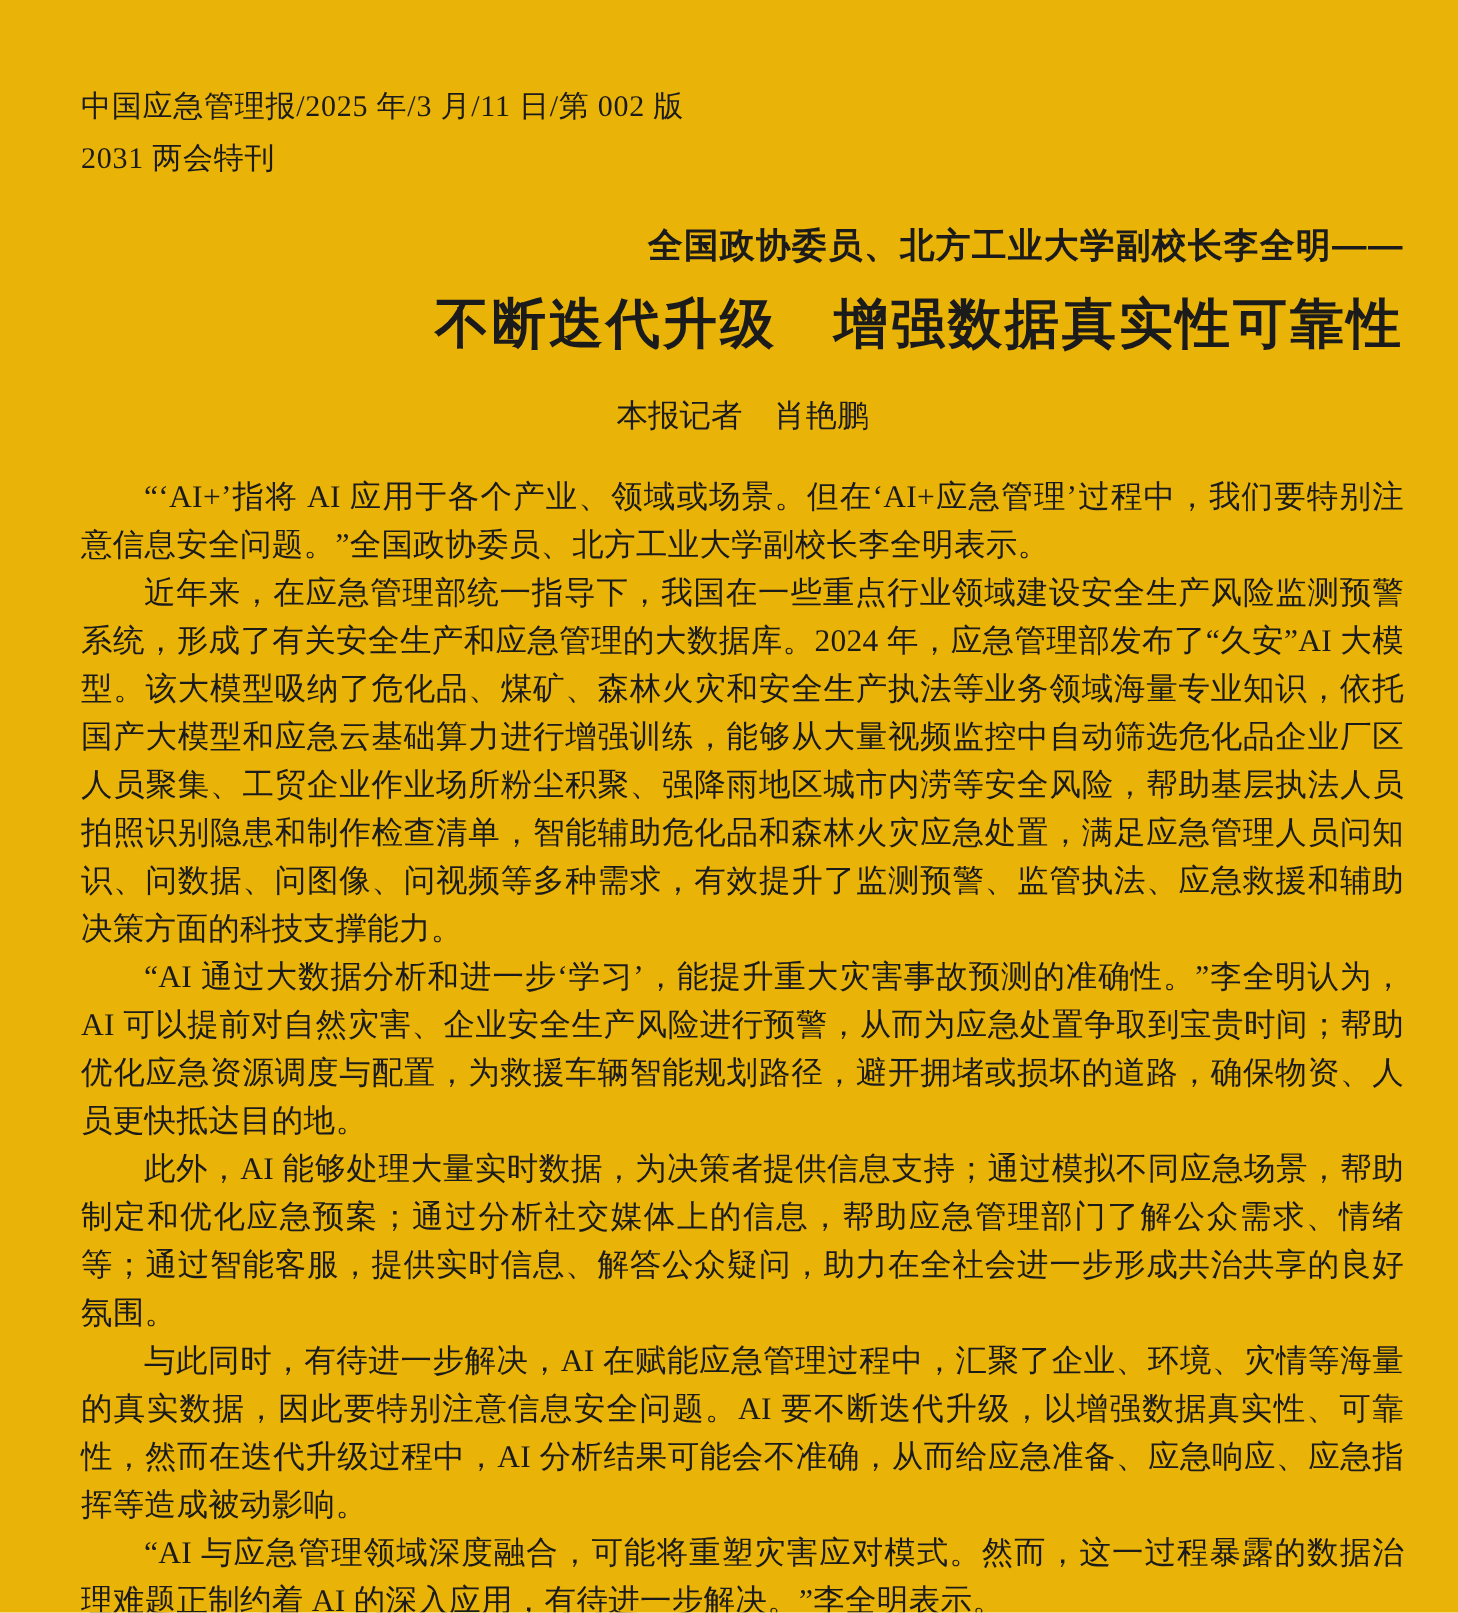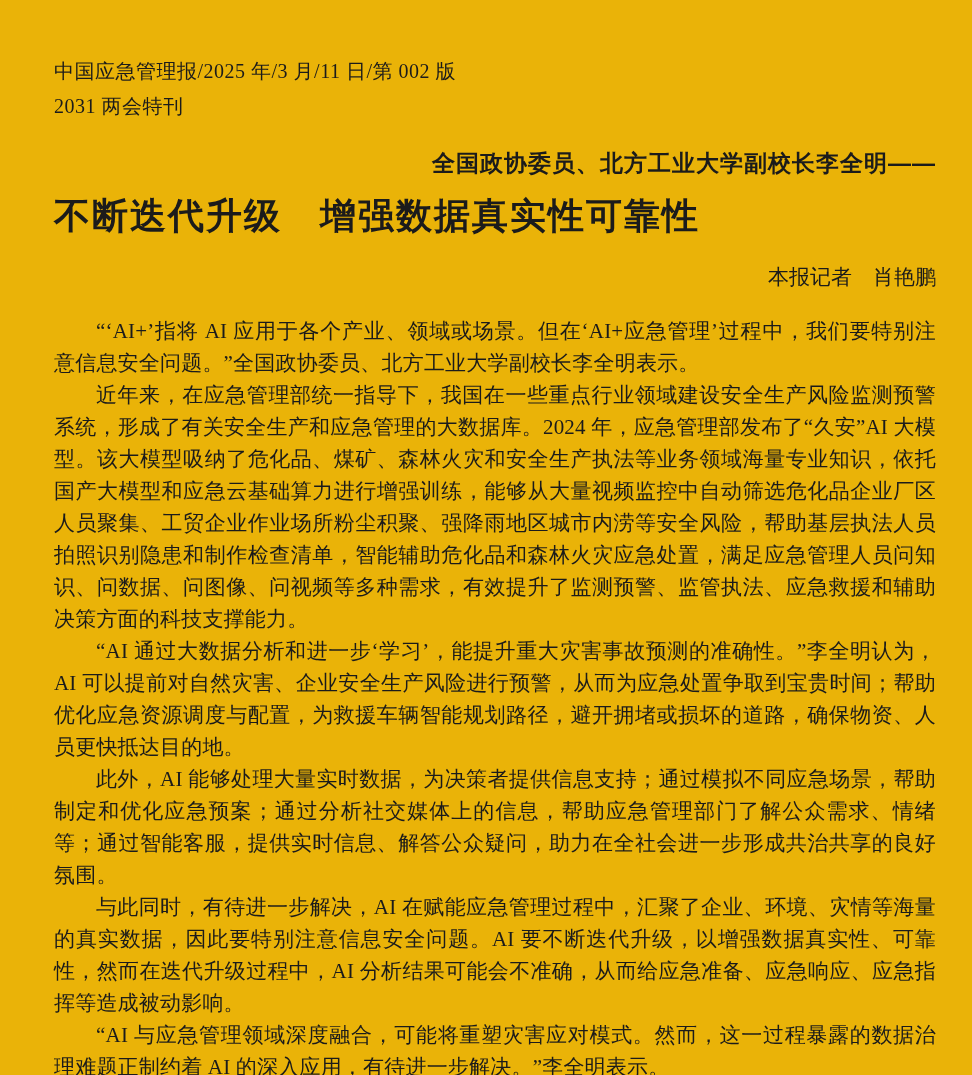--- a/index.html
+++ b/index.html
@@ -28,29 +28,29 @@
     margin-top: 24px;
     text-align: right;
     font-family: "Liberation Sans", sans-serif;
     font-weight: 700;
     font-size: 23px;
     line-height: 30px;
     letter-spacing: 1px;
   }
   .main-title {
     margin-top: 15px;
-    text-align: left;
+    text-align: right;
     font-weight: 700;
     font-size: 36px;
     line-height: 46px;
     letter-spacing: 2px;
   }
   .byline {
     margin-top: 23px;
-    text-align: right;
+    text-align: center;
     font-size: 21px;
     line-height: 28px;
   }
   .article-body {
     margin-top: 24px;
   }
   .article-body p {
     margin: 0;
     font-size: 21px;
     line-height: 32px;

